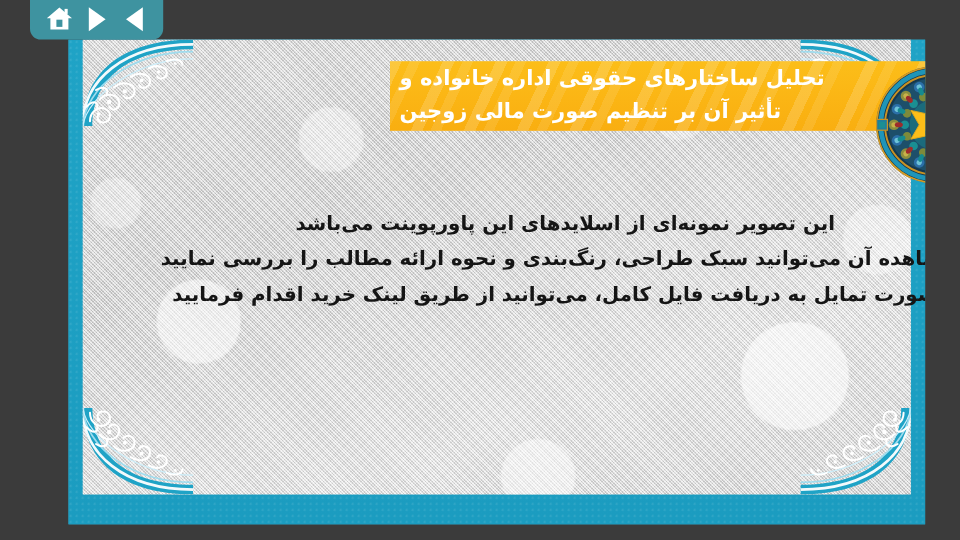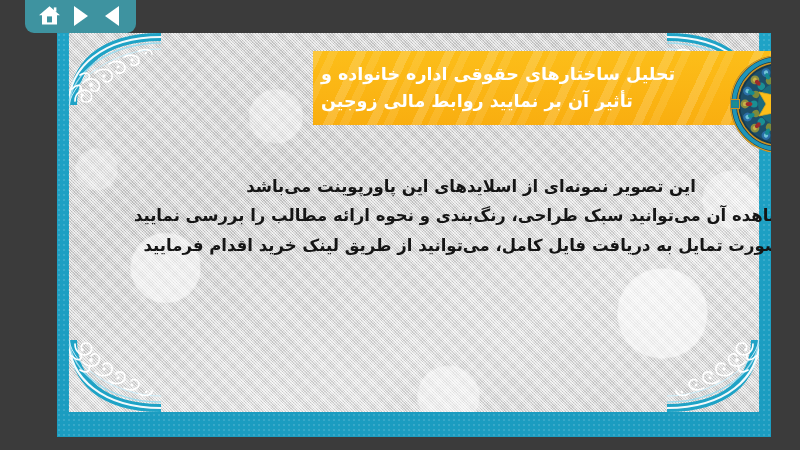--- a/index.html
+++ b/index.html
@@ -89,22 +89,22 @@
   
   .orn { position:absolute; width:92px; height:72px; pointer-events:none; }
   .orn-tl { left:0;  top:0; }
   .orn-tr { right:0; top:0;    transform:scaleX(-1); }
   .orn-bl { left:0;  bottom:0; transform:scaleY(-1); }
   .orn-br { right:0; bottom:0; transform:scale(-1,-1); }
 
   
   .titlebar {
     position:absolute;
-    left:256px; top:18px;
-    width:470px; height:74px;
+    left:268px; top:18px;
+    width:470px; height:58px;
     display:flex;
     z-index:20;
   }
   .title-gold {
     flex:1 1 auto;
     height:100%;
     position:relative;
     overflow:hidden;
     background:
       repeating-linear-gradient(115deg,
@@ -286,21 +286,21 @@
           <circle cx="13" cy="62" r="1.5"></circle>
             <circle cx="77" cy="20" r="1.2"></circle>
         </g>
       </svg>
     </div>
 
     <div class="titlebar">
 
       <div class="title-gold">
         <div class="title-line">تحلیل ساختارهای حقوقی اداره خانواده و</div>
-        <div class="title-line">تأثیر آن بر نمایید روابط مالی زوجین</div>
+        <div class="title-line">تأثیر آن بر تنظیم صورت مالی زوجین</div>
       </div>
     </div>
 
     <svg class="medallion" viewBox="0 0 100 100">
       <defs>
         <clipPath id="medclip">
             <circle cx="50" cy="50" r="49"></circle>
           </clipPath>
       </defs>
       <g clip-path="url(#medclip)">

